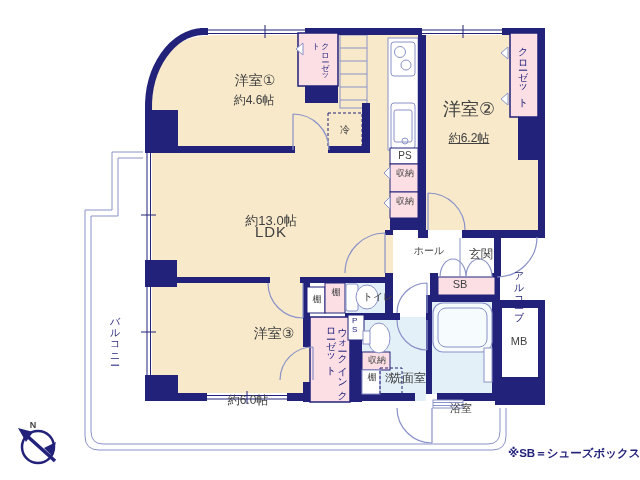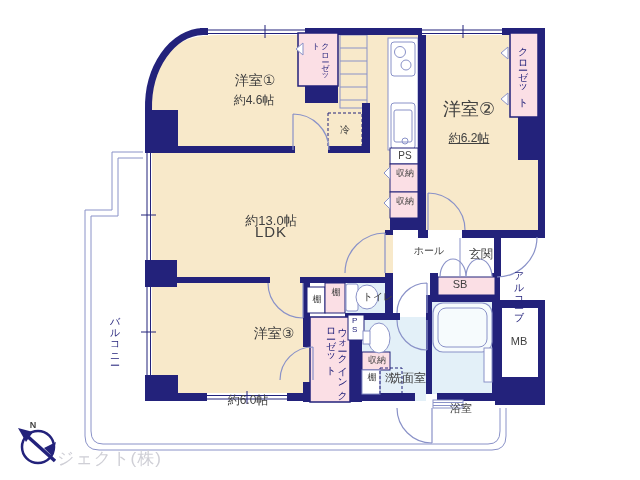--- a/index.html
+++ b/index.html
@@ -187,15 +187,15 @@
 <div class="lbl" style="left:405px;top:197px;font-size:9px;">収納</div>
 <div class="lbl" style="left:377px;top:356px;font-size:9px;">収納</div>
 <div class="lbl" style="left:460px;top:279px;font-size:11px;">SB</div>
 <div class="lbl" style="left:519px;top:336px;font-size:11px;">MB</div>
 <div class="lbl" style="left:317px;top:295px;font-size:9px;">棚</div>
 <div class="lbl" style="left:336px;top:288px;font-size:9px;">棚</div>
 <div class="lbl" style="left:372px;top:373px;font-size:9px;">棚</div>
 <div class="lbl" style="left:390px;top:373px;font-size:10px;">洗</div>
 <div class="lbl" style="left:33px;top:421px;font-size:9px;font-weight:bold;">N</div>
 
-<div class="lbl-l" style="left:57px;top:450px;font-size:17px;color:#cfcfd6;letter-spacing:1px;">ジェクト(株)</div>
+<div class="lbl-l" style="left:508px;top:447px;font-size:11.5px;font-weight:bold;">※SB＝シューズボックス</div>
 
 </div>
 
 </body></html>

